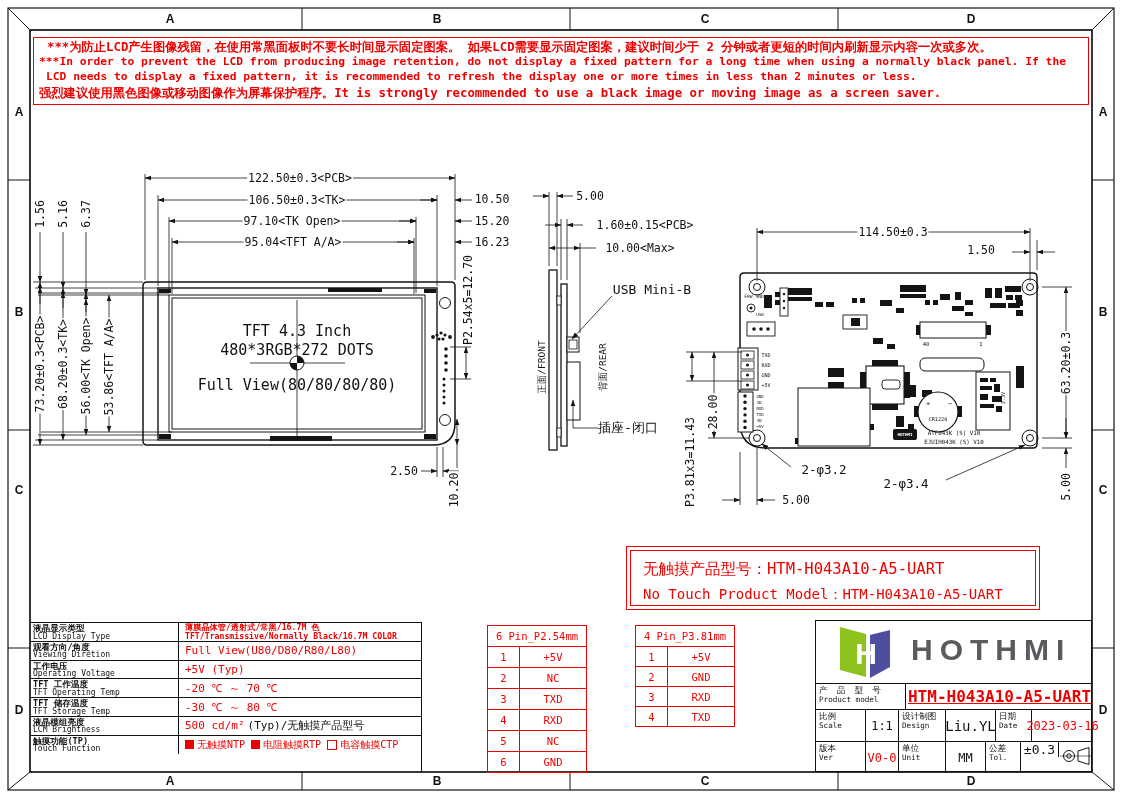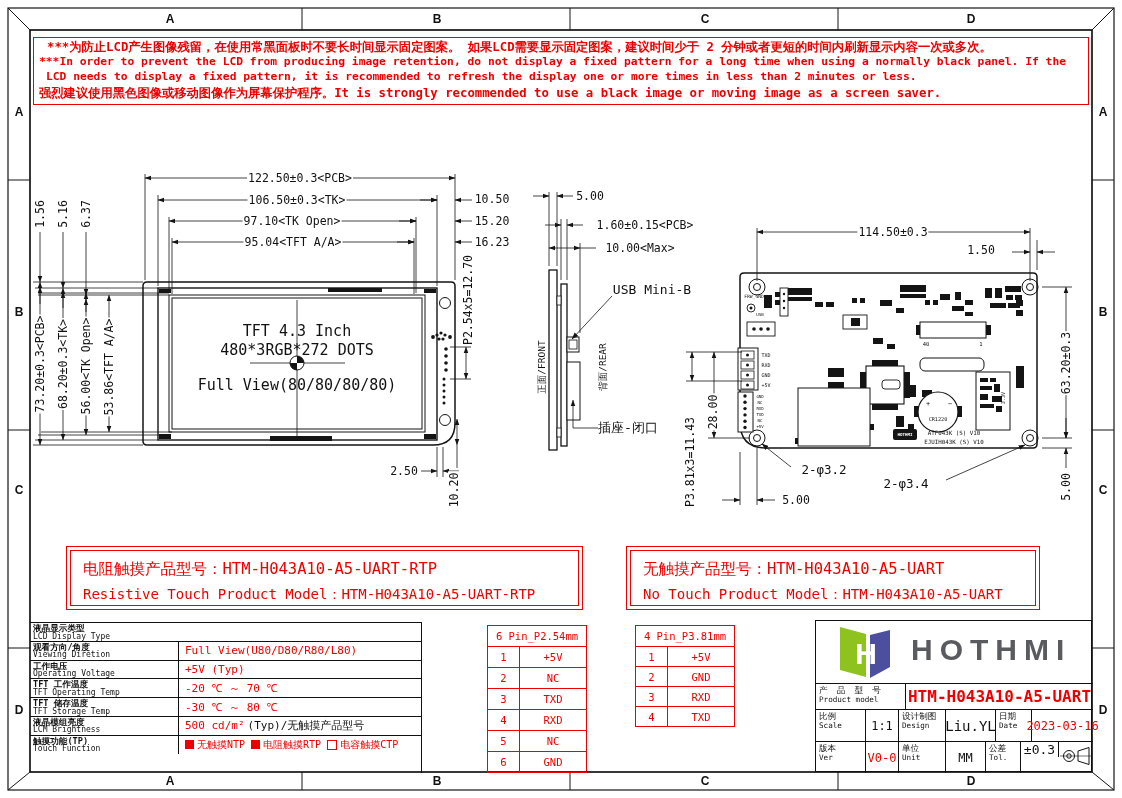--- a/index.html
+++ b/index.html
@@ -387,38 +387,38 @@
 <div class="tiny" style="left:926px;top:344px;font-size:5.5px;">40</div>
 <div class="tiny" style="left:981px;top:344px;font-size:5.5px;">1</div>
 <div class="tiny" style="left:928px;top:404px;font-size:7px;">+</div>
 <div class="tiny" style="left:950px;top:404px;font-size:7px;">−</div>
 <div class="tiny" style="left:938px;top:419px;font-size:5.2px;">CR1220</div>
 <div class="tiny" style="left:954px;top:433px;font-size:5.8px;">ATF043K (S) V10</div>
 <div class="tiny" style="left:954px;top:442px;font-size:5.8px;">EJUIH043K (S) V10</div>
 <div class="tiny" style="left:1003px;top:398px;font-size:5.2px;transform:translate(-50%,-50%) rotate(-90deg);">3.3V</div>
 <div class="tiny" style="left:905px;top:434px;font-size:4.2px;color:#fff;font-weight:bold;">HOTHMI</div>
 
-<div class="prodbox" style="left:66px;width:515px;">
-  <div class="inner">
-    <div class="pl1">电阻触摸产品型号：HTM-H043A10-A5-UART-RTP</div>
-    <div class="pl2">Resistive Touch Product Model：HTM-H043A10-A5-UART-RTP</div>
-  </div>
-</div>
 <div class="prodbox" style="left:626px;width:412px;">
   <div class="inner">
     <div class="pl1">无触摸产品型号：HTM-H043A10-A5-UART</div>
     <div class="pl2">No Touch Product Model：HTM-H043A10-A5-UART</div>
   </div>
 </div>
 
 <div class="spec">
   <div class="row">
     <div class="lc">
           <div class="cn">液晶显示类型</div>
           <div class="en">LCD Display Type</div>
+        </div>
+    <div class="vc">
+          <div class="two">
+            <div>薄膜晶体管/透射式/常黑/16.7M 色</div>
+            <div>TFT/Transmissive/Normally Black/16.7M COLOR</div>
+          </div>
         </div>
   </div>
   <div class="row">
     <div class="lc">
           <div class="cn">观看方向/角度</div>
           <div class="en">Viewing Diretion</div>
         </div>
     <div class="vc">Full View(U80/D80/R80/L80)</div>
   </div>
   <div class="row">
@@ -515,21 +515,21 @@
       </div>
 </div>
 
 <div class="tb">
   <div class="logoH" style="left:50px;top:33px;">H</div>
   <div class="brand">HOTHMI</div>
   <div class="cell lbl" style="left:0;top:62px;width:90px;height:26px;border-top:1.2px solid #111;border-right:1.2px solid #111;">
     <div class="cn" style="letter-spacing:2px;">产 品 型 号</div>
     <div class="en">Product model</div>
   </div>
-  <div class="cell val" style="left:90px;top:62px;width:187px;height:26px;border-top:1.2px solid #111;font-size:16px;color:var(--red);font-weight:600;">HTM-H043A10-A5-UART</div>
+  <div class="cell val" style="left:90px;top:62px;width:187px;height:26px;border-top:1.2px solid #111;font-size:16px;color:var(--red);font-weight:600;text-decoration:underline;">HTM-H043A10-A5-UART</div>
 
   <div class="cell lbl" style="left:0;top:88px;width:50px;height:32px;border-top:1.2px solid #111;border-right:1.2px solid #111;">
     <div class="cn">比例</div>
         <div class="en">Scale</div>
   </div>
   <div class="cell val" style="left:50px;top:88px;width:33px;height:32px;border-top:1.2px solid #111;border-right:1.2px solid #111;font-size:12px;">1:1</div>
   <div class="cell lbl" style="left:83px;top:88px;width:47px;height:32px;border-top:1.2px solid #111;border-right:1.2px solid #111;">
     <div class="cn">设计制图</div>
         <div class="en">Design</div>
   </div>

